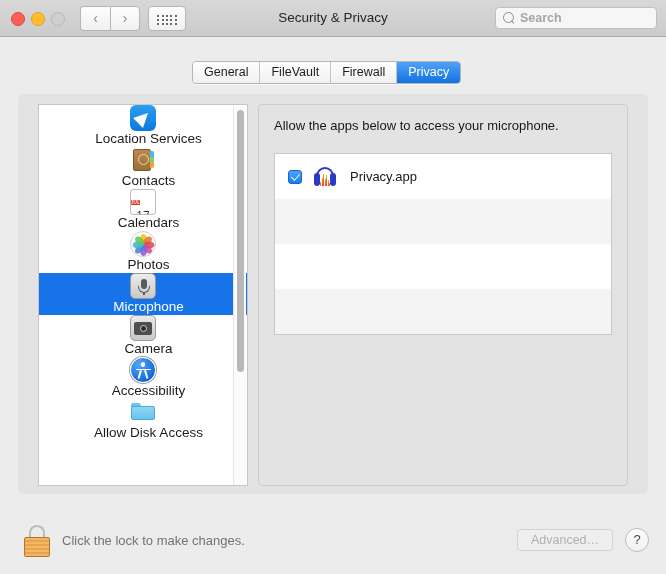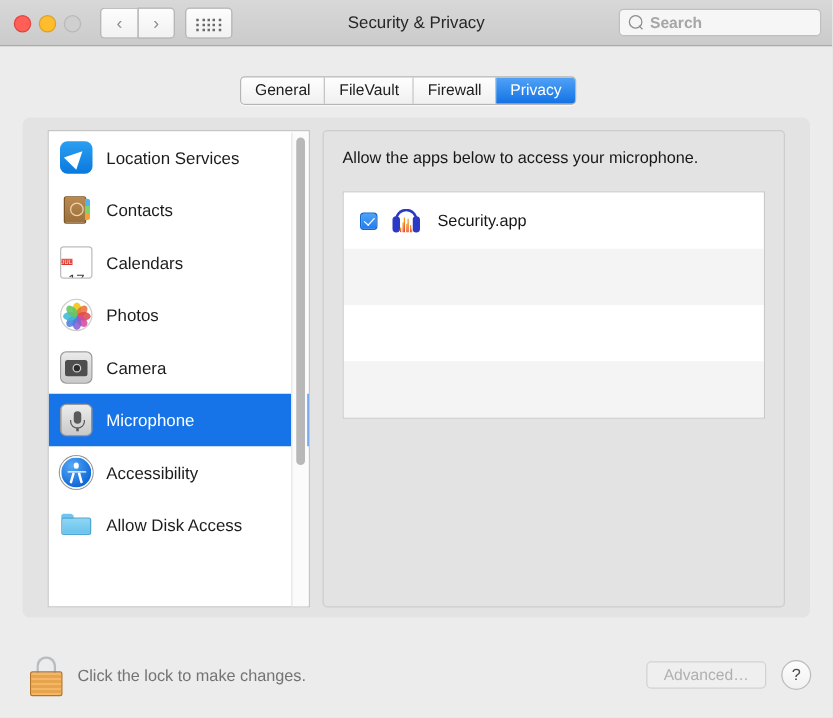--- a/index.html
+++ b/index.html
@@ -163,23 +163,23 @@
     background: #ffffff;
     border: 1px solid #c6c6c6;
     box-sizing: border-box;
     overflow: hidden;
   }
   .side-item {
     position: relative;
     height: 42px;
     display: flex;
     align-items: center;
-    padding-left: 9px;
     box-sizing: border-box;
     cursor: default;
+    flex-direction: column;
   }
   .side-item .label {
     font-size: 13.5px;
     color: #1c1c1c;
     margin-left: 11px;
   }
   .side-item.selected { background: #1673e8; }
   .side-item.selected .label { color: #ffffff; }
 
   .ico { width: 26px; height: 26px; position: relative; flex: 0 0 26px; }
@@ -637,35 +637,35 @@
           <span class="pet" style="background:#e04b4b;transform:rotate(90deg)"></span>
           <span class="pet" style="background:#d44a9c;transform:rotate(135deg)"></span>
           <span class="pet" style="background:#8a5fd0;transform:rotate(180deg)"></span>
           <span class="pet" style="background:#4a7fe0;transform:rotate(225deg)"></span>
           <span class="pet" style="background:#3fb7d8;transform:rotate(270deg)"></span>
           <span class="pet" style="background:#63c463;transform:rotate(315deg)"></span>
         </span>
         <span class="label">Photos</span>
       </div>
 
-      <div class="side-item">
-        <span class="ico ico-cam">
-          <span class="body"></span>
-            <span class="lens"></span>
-        </span>
-        <span class="label">Camera</span>
-      </div>
-
       <div class="side-item selected">
         <span class="ico ico-mic">
           <span class="cap"></span>
             <span class="arc"></span>
             <span class="stem"></span>
         </span>
         <span class="label">Microphone</span>
+      </div>
+
+      <div class="side-item">
+        <span class="ico ico-cam">
+          <span class="body"></span>
+            <span class="lens"></span>
+        </span>
+        <span class="label">Camera</span>
       </div>
 
       <div class="side-item">
         <span class="ico ico-acc">
           <span class="head"></span>
             <span class="arms"></span>
             <span class="legL"></span>
             <span class="legR"></span>
         </span>
         <span class="label">Accessibility</span>
@@ -697,21 +697,21 @@
             <span class="wave">
               <i style="left:0px;height:4px"></i>
               <i style="left:1.5px;height:8px"></i>
               <i style="left:3px;height:12px"></i>
               <i style="left:4.5px;height:7px"></i>
               <i style="left:6px;height:11px"></i>
               <i style="left:7.5px;height:6px"></i>
               <i style="left:9px;height:3px"></i>
             </span>
           </span>
-          <span class="app-name">Security.app</span>
+          <span class="app-name">Privacy.app</span>
         </div>
         <div class="app-row alt"></div>
         <div class="app-row"></div>
         <div class="app-row alt"></div>
       </div>
     </div>
   </div>
 
   <div id="lock-icon">
     <span class="shackle"></span>

